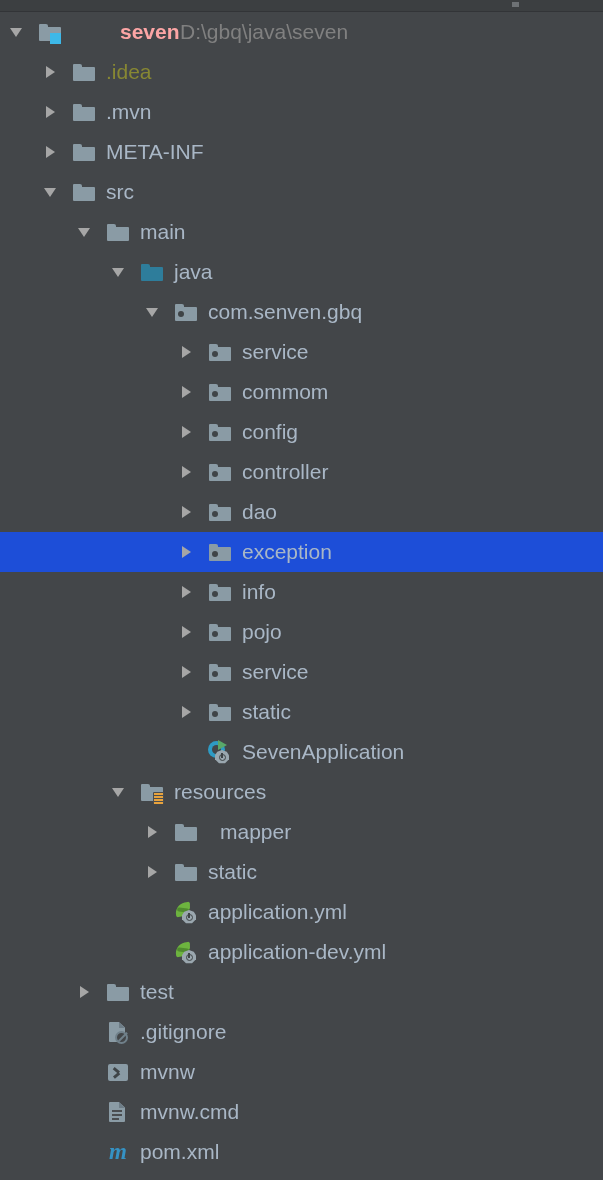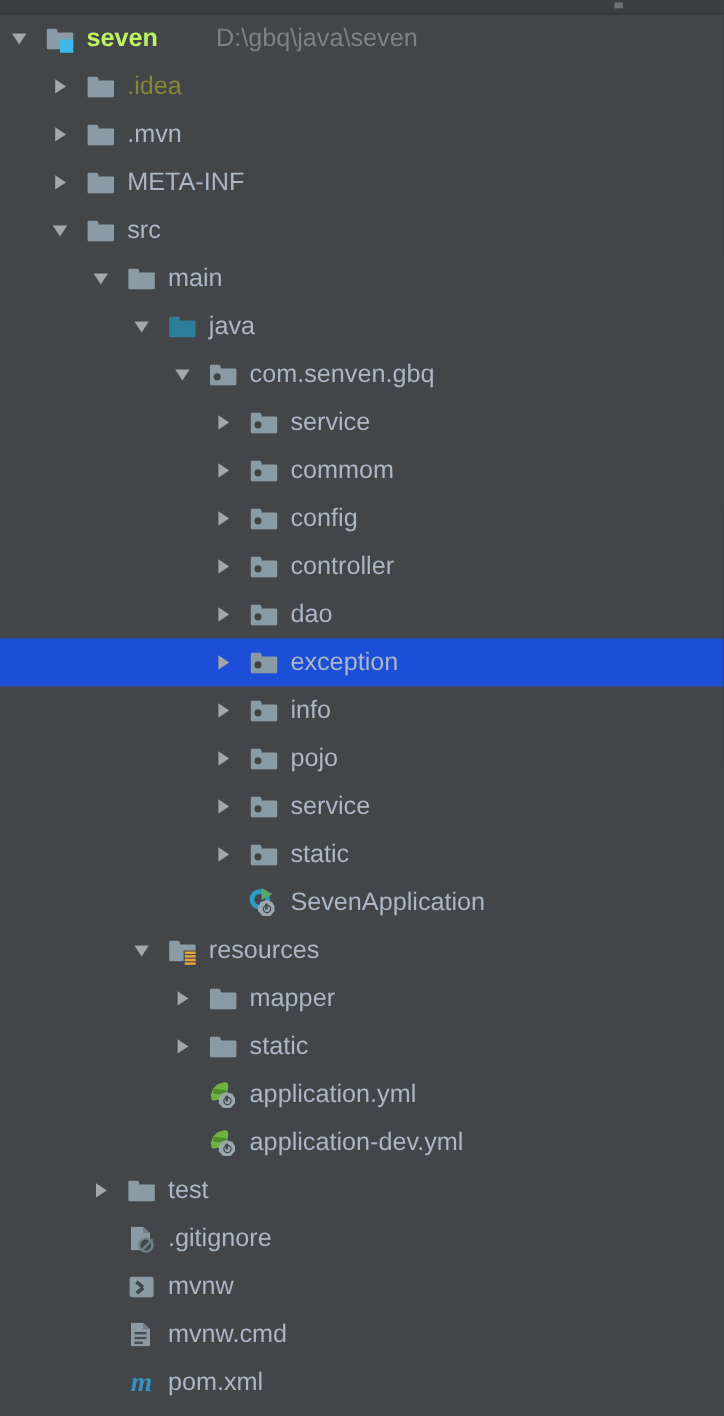--- a/index.html
+++ b/index.html
@@ -67,21 +67,21 @@
   .icon {
     position: absolute;
     width: 24px; height: 24px;
   }
   .label {
     position: absolute;
     font-size: 21px;
     color: #A9B7C6;
     line-height: 24px;
   }
-  .label.bold { font-weight: bold; color: #bef264; }
+  .label.bold { font-weight: bold; color: #fca5a5; margin-left: 48px; }
   .label.excluded { color: #878733; }
   .path {
     position: absolute;
     font-size: 21px;
     color: #808080;
     line-height: 24px;
   }
 
   
   .folder {
@@ -544,21 +544,21 @@
       <div class="row">
         <span class="twisty collapsed" style="left: 143px;">
           <i></i>
         </span>
         <span class="icon" style="left: 174px;">
           <span class="folder">
             <span class="tab"></span>
             <span class="body"></span>
           </span>
         </span>
-        <span class="label" style="left: 208px;">mapper</span>
+        <span class="label" style="left: 220px;">mapper</span>
       </div>
       <div class="row">
         <span class="twisty collapsed" style="left: 143px;">
           <i></i>
         </span>
         <span class="icon" style="left: 174px;">
           <span class="folder">
             <span class="tab"></span>
             <span class="body"></span>
           </span>

